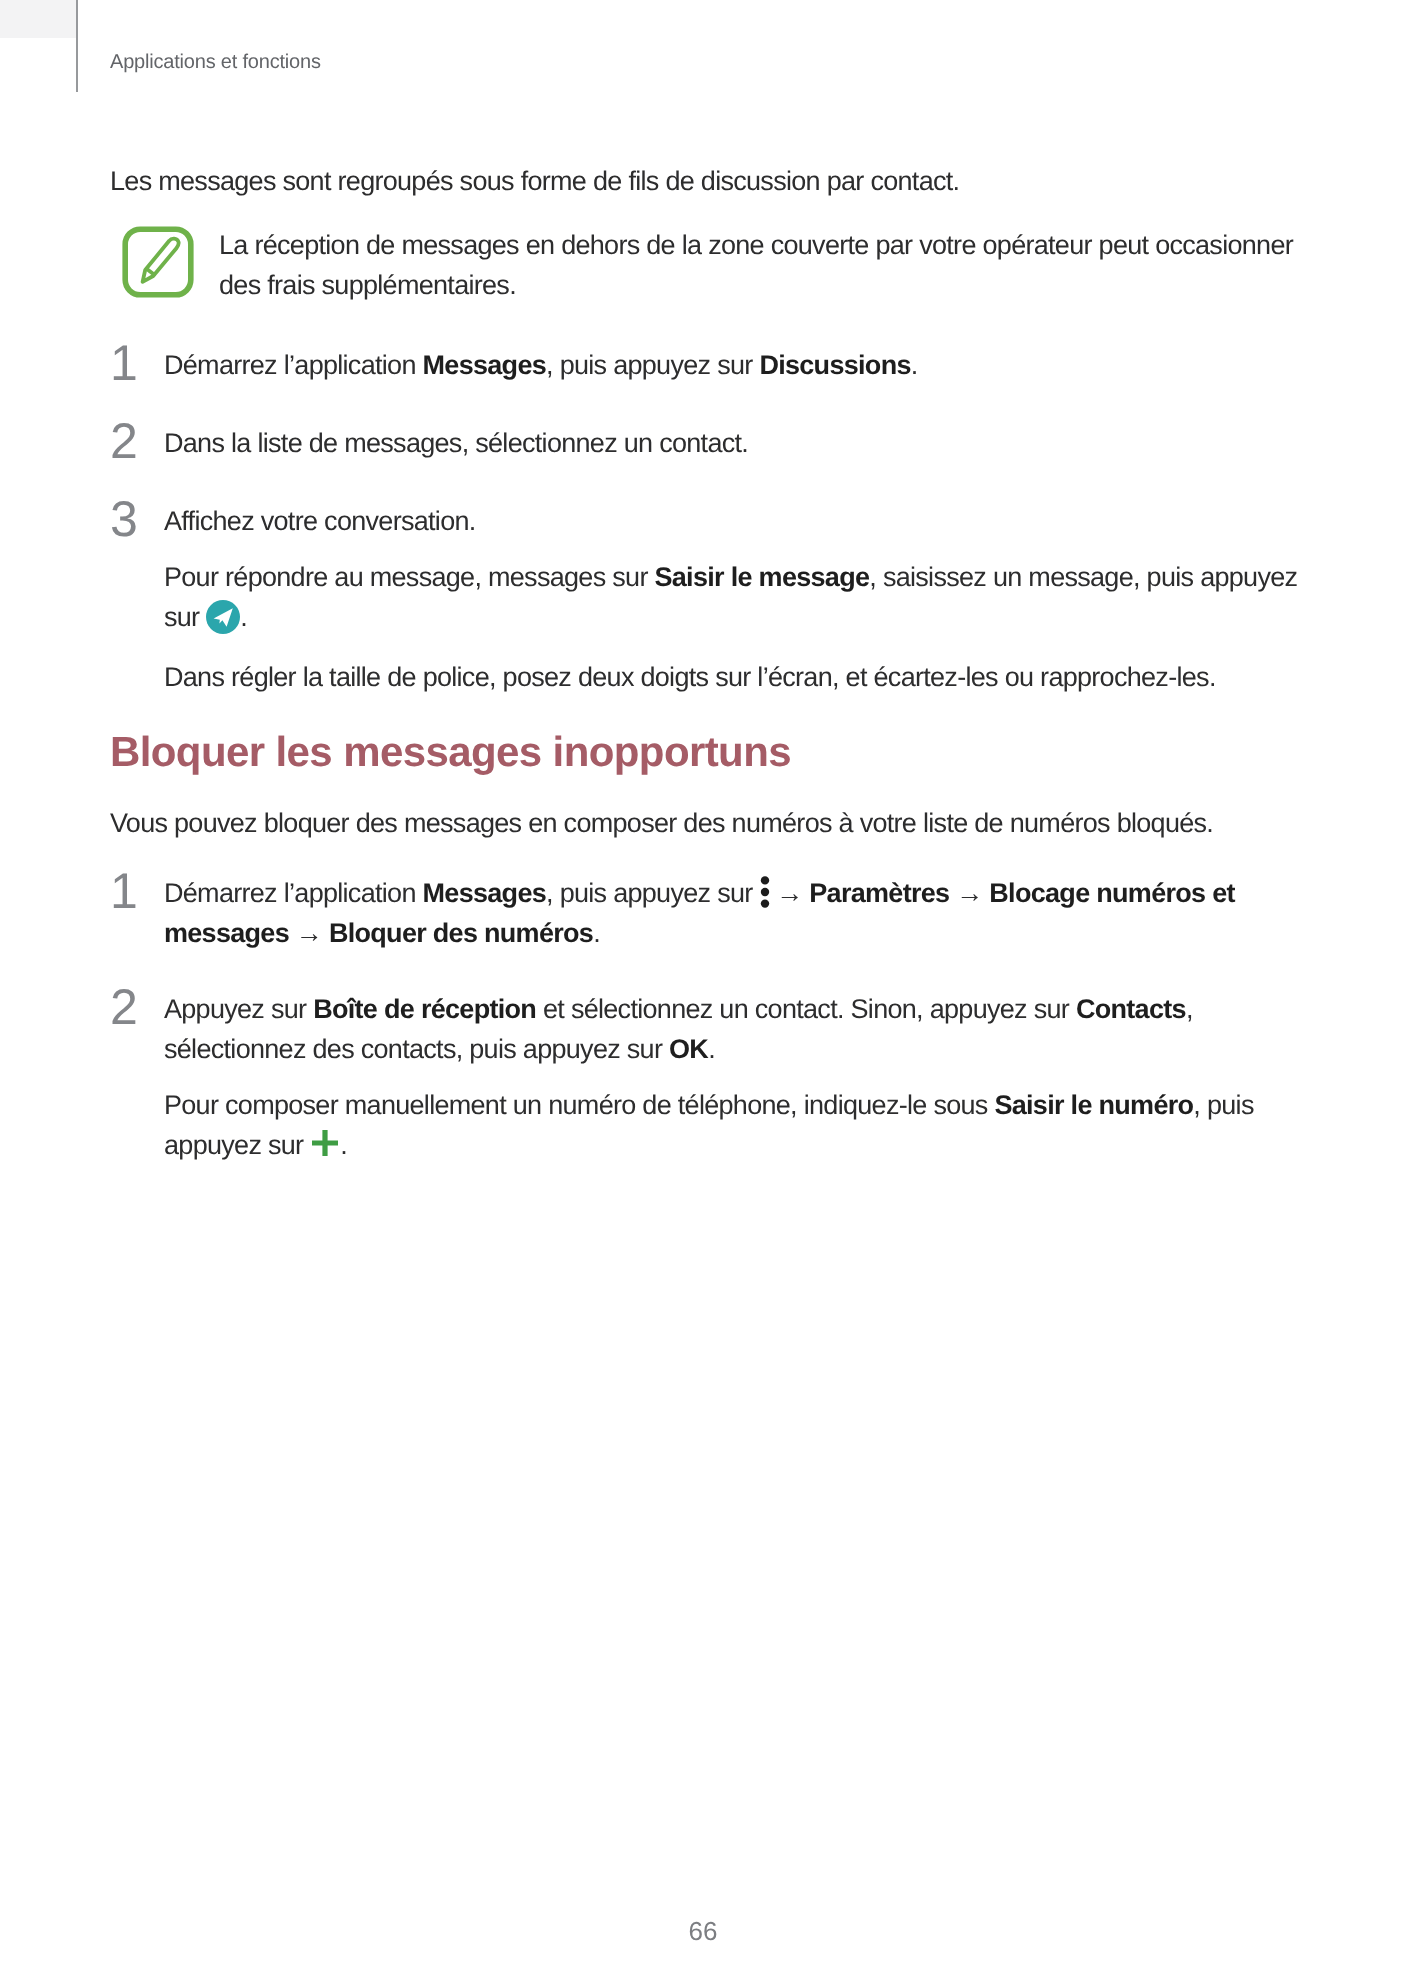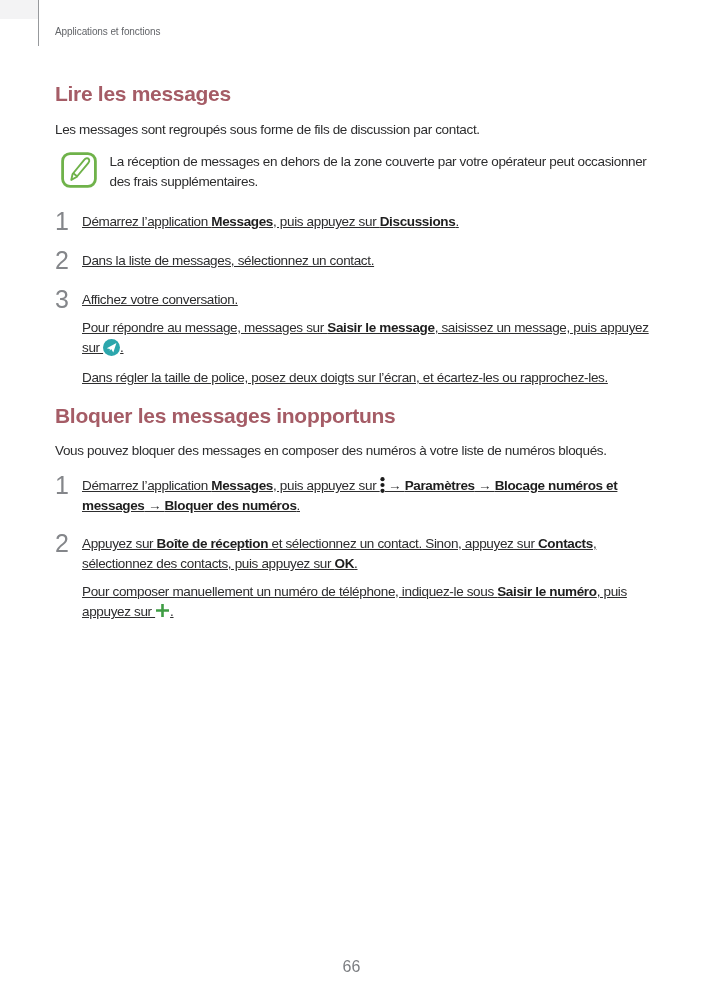--- a/index.html
+++ b/index.html
@@ -18,43 +18,42 @@
   .body{font-size:13.5px;line-height:20px;letter-spacing:-0.35px;color:#2d2d2e;}
   p{margin:0;}
   b{font-weight:700;color:#1e1e1e;}
   .intro{margin:0 0 12px 0;white-space:nowrap;}
   .note{display:flex;align-items:flex-start;gap:13px;margin:0 0 17px 0;justify-content:center;}
   .note-icon{flex:0 0 36px;height:36px;display:block;}
   .note-text{max-width:540px;}
   .step{display:flex;align-items:flex-start;margin:0 0 15px 0;}
   .step-num{flex:0 0 27px;font-size:25px;line-height:24px;color:#84868a;
        font-weight:400;}
-  .step-body{flex:1;padding-top:3px;max-width:573px;text-decoration:underline;}
+  .step-body{flex:1;padding-top:3px;max-width:573px;}
   .sub{margin-top:8px;}
   .sub + .sub{margin-top:10px;}
   .nowrap{white-space:nowrap;max-width:none;}
   .narrow{max-width:548px;}
   .icon-send{display:inline-block;width:17px;height:17px;vertical-align:-4px;}
   .icon-more{display:inline-block;width:5px;height:16px;vertical-align:-3px;}
   .icon-add{display:inline-block;width:15px;height:15px;vertical-align:-2px;}
   .page-number{position:absolute;left:0;top:958px;width:703px;text-align:center;
-       font-size:16px;color:#7c7e82;}
+       font-size:13px;color:#7c7e82;}
 </style>
 </head>
 <body>
 
 <div class="page">
 
   <div class="corner-shade"></div>
   <div class="header-rule"></div>
   <div class="chapter-header">Applications et fonctions</div>
 
   <div class="content">
 
-    <h1 class="h">Lire les messages</h1>
 
     <p class="body intro">Les messages sont regroupés sous forme de fils de discussion par contact.</p>
 
     <div class="note">
       <span class="note-icon">
         <svg width="36" height="36" viewBox="0 0 36 36">
           <rect x="1.6" y="1.6" width="32.8" height="32.8" rx="7.5" fill="#ffffff" stroke="#6fb24a" stroke-width="2.8"></rect>
           <g fill="none" stroke="#6fb24a" stroke-width="1.9" stroke-linejoin="round" stroke-linecap="round">
             <path d="M23.6 7.4 c1.2 -1.6 3.9 -1.5 4.6 0.4 c0.5 1.3 -0.2 2.3 -1 3.3 L15.6 25 l-5.3 2.9 1.3 -5.9 Z"></path>
             <path d="M12.6 21.6 l3.4 2.7"></path>

